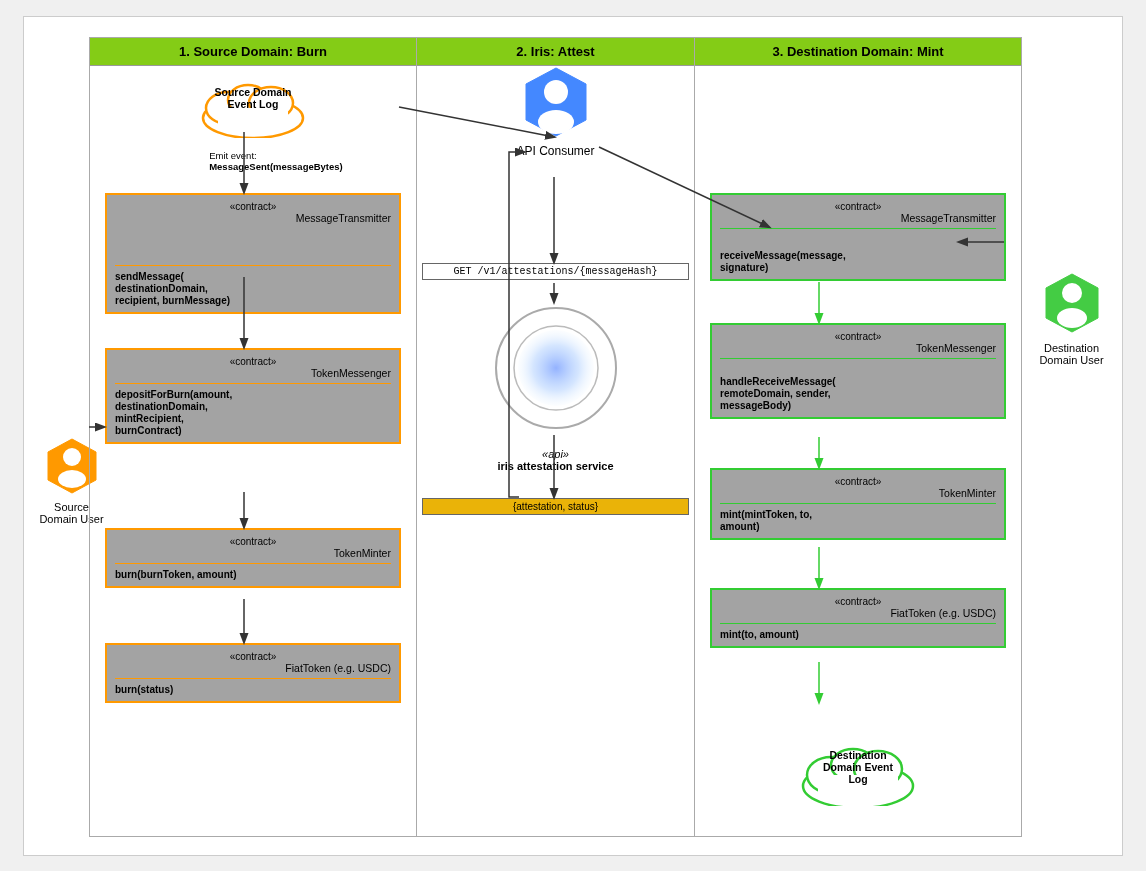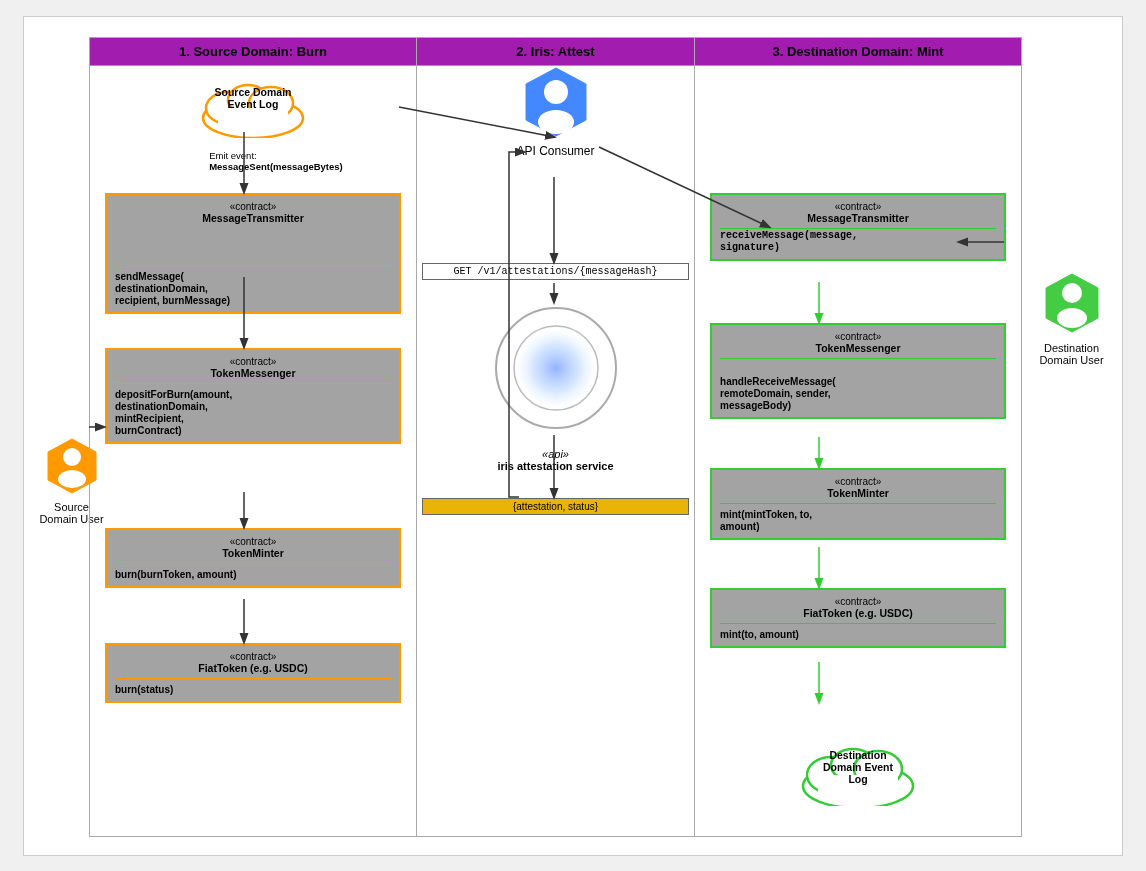--- a/index.html
+++ b/index.html
@@ -19,21 +19,21 @@
       height: 840px;
       position: relative;
       border: 1px solid #ccc;
     }
     .col-header {
       font-size: 13px;
       font-weight: bold;
       text-align: center;
       padding: 6px;
       border-bottom: 1px solid #999;
-      background: #a21caf;
+      background: #84cc16;
     }
     
     .source-user {
       position: absolute;
       left: 0px;
       top: 390px;
       width: 80px;
       text-align: center;
       font-size: 11px;
     }
@@ -62,23 +62,23 @@
     .contract-box.green {
       border-color: #3c3;
     }
     .box-stereotype {
       font-size: 10px;
       font-weight: normal;
       display: block;
       text-align: center;
     }
     .box-title {
-      font-weight: bold;
+      font-weight: normal;
       display: block;
-      text-align: center;
+      text-align: right;
       margin-bottom: 4px;
     }
     .box-method {
       font-size: 10px;
       font-weight: bold;
     }
     
     .get-label {
       position: absolute;
       border: 1px solid #666;
@@ -223,21 +223,21 @@
         {attestation, status}
       </div>
     </div>
 
     <div style="flex:1; border:1px solid #aaa; border-left:none; position:relative;">
       <div class="col-header">3. Destination Domain: Mint</div>
 
       <div class="contract-box green" style="top:155px; left:15px; right:15px;">
         <span class="box-stereotype">«contract»</span>
         <span class="box-title">MessageTransmitter</span>
-        <div style="border-top:1px solid #3c3; padding-top:0;font-family:Liberation Mono, monospace;">
+        <div style="border-top:1px solid #3c3; padding-top:20px;">
           <span class="box-method">receiveMessage(message,<br>signature)</span>
         </div>
       </div>
 
       <div class="contract-box green" style="top:285px; left:15px; right:15px;">
         <span class="box-stereotype">«contract»</span>
         <span class="box-title">TokenMessenger</span>
         <div style="border-top:1px solid #3c3; padding-top:16px;">
           <span class="box-method">handleReceiveMessage(<br>remoteDomain, sender,<br>messageBody)</span>
         </div>

